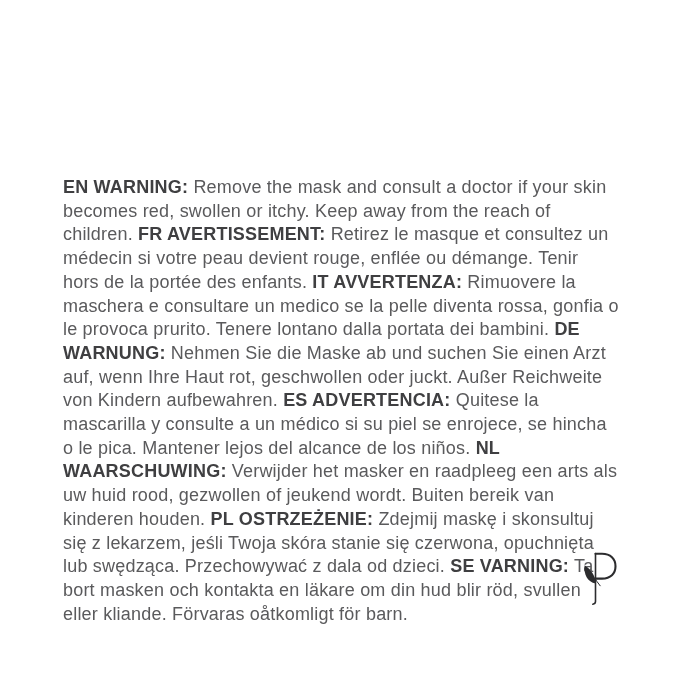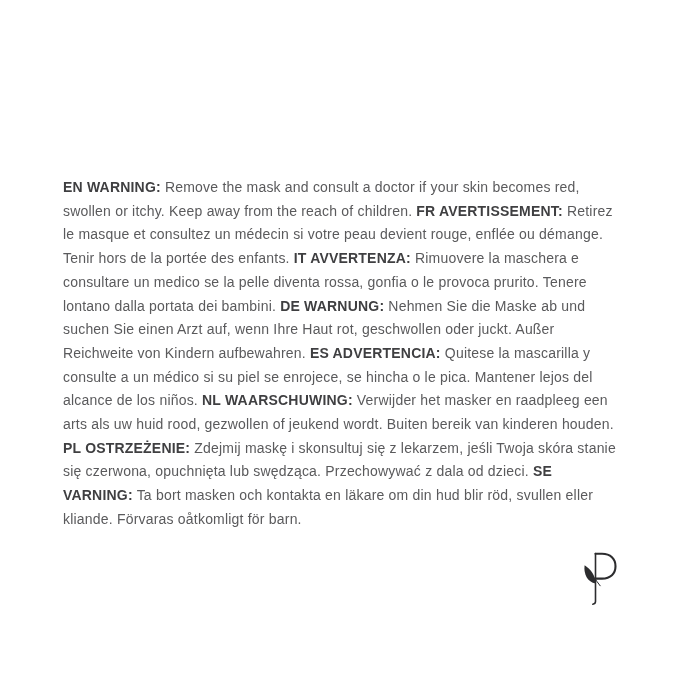--- a/index.html
+++ b/index.html
@@ -14,21 +14,21 @@
     background: var(--bg, #ffffff);
     overflow: hidden;
     font-family: "Liberation Sans", sans-serif;
   }
   .warning {
     position: absolute;
     left: 63px;
     top: 176px;
     width: 556px;
     margin: 0;
-    font-size: 14px;
+    font-size: 18px;
     line-height: 23.7px;
     letter-spacing: 0.2px;
     color: var(--text-color, #5a5a5c);
     text-align: left;
   }
   .warning strong {
     font-weight: 700;
     color: var(--heading-color, #3f3f41);
   }
   .logo {

